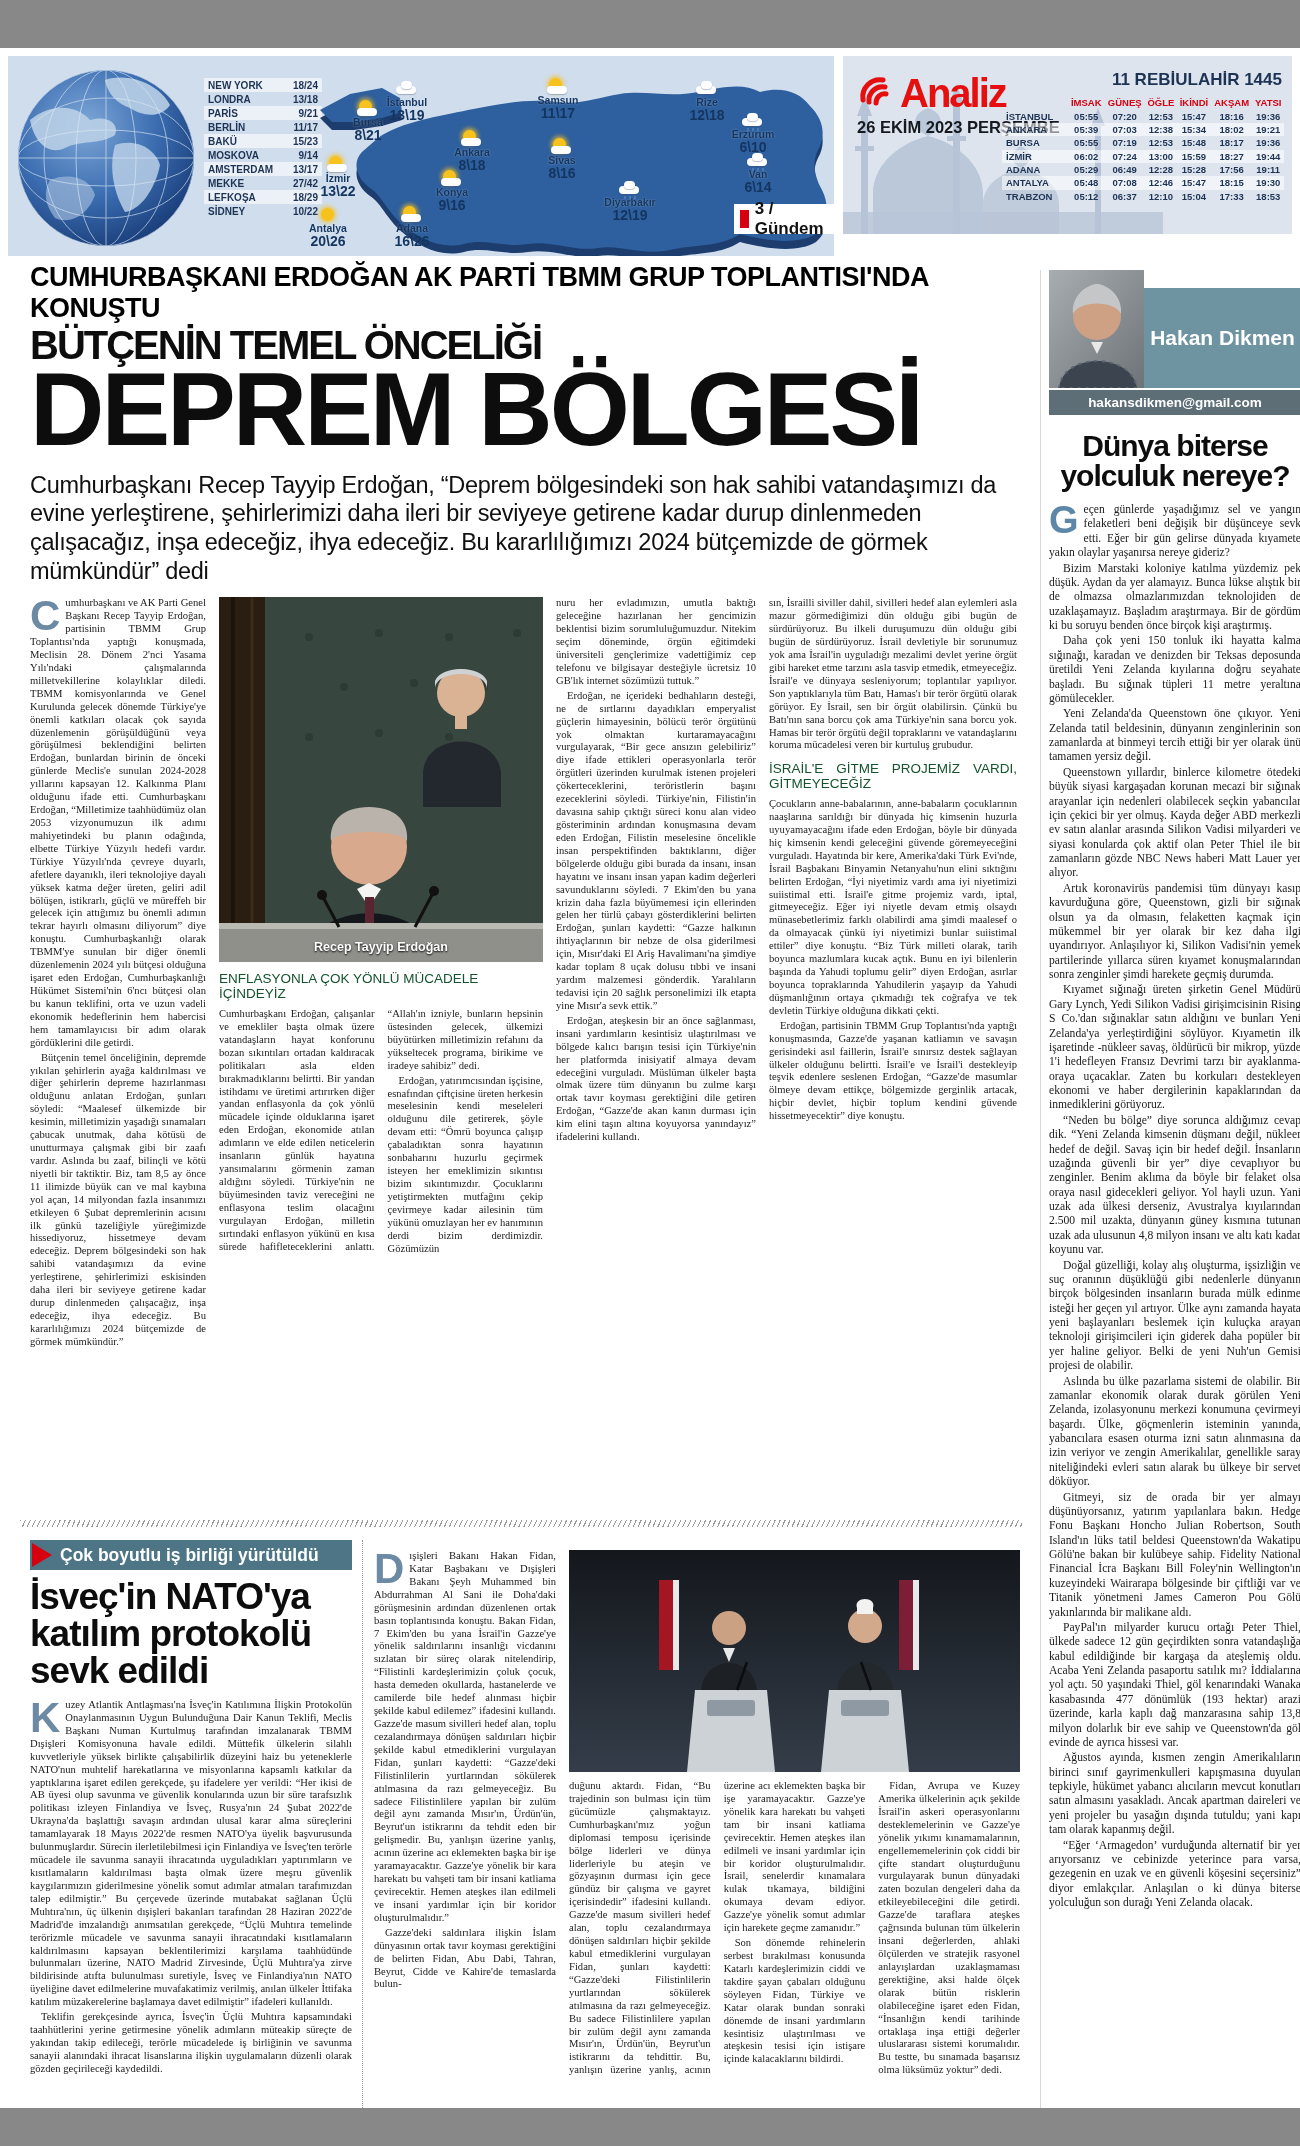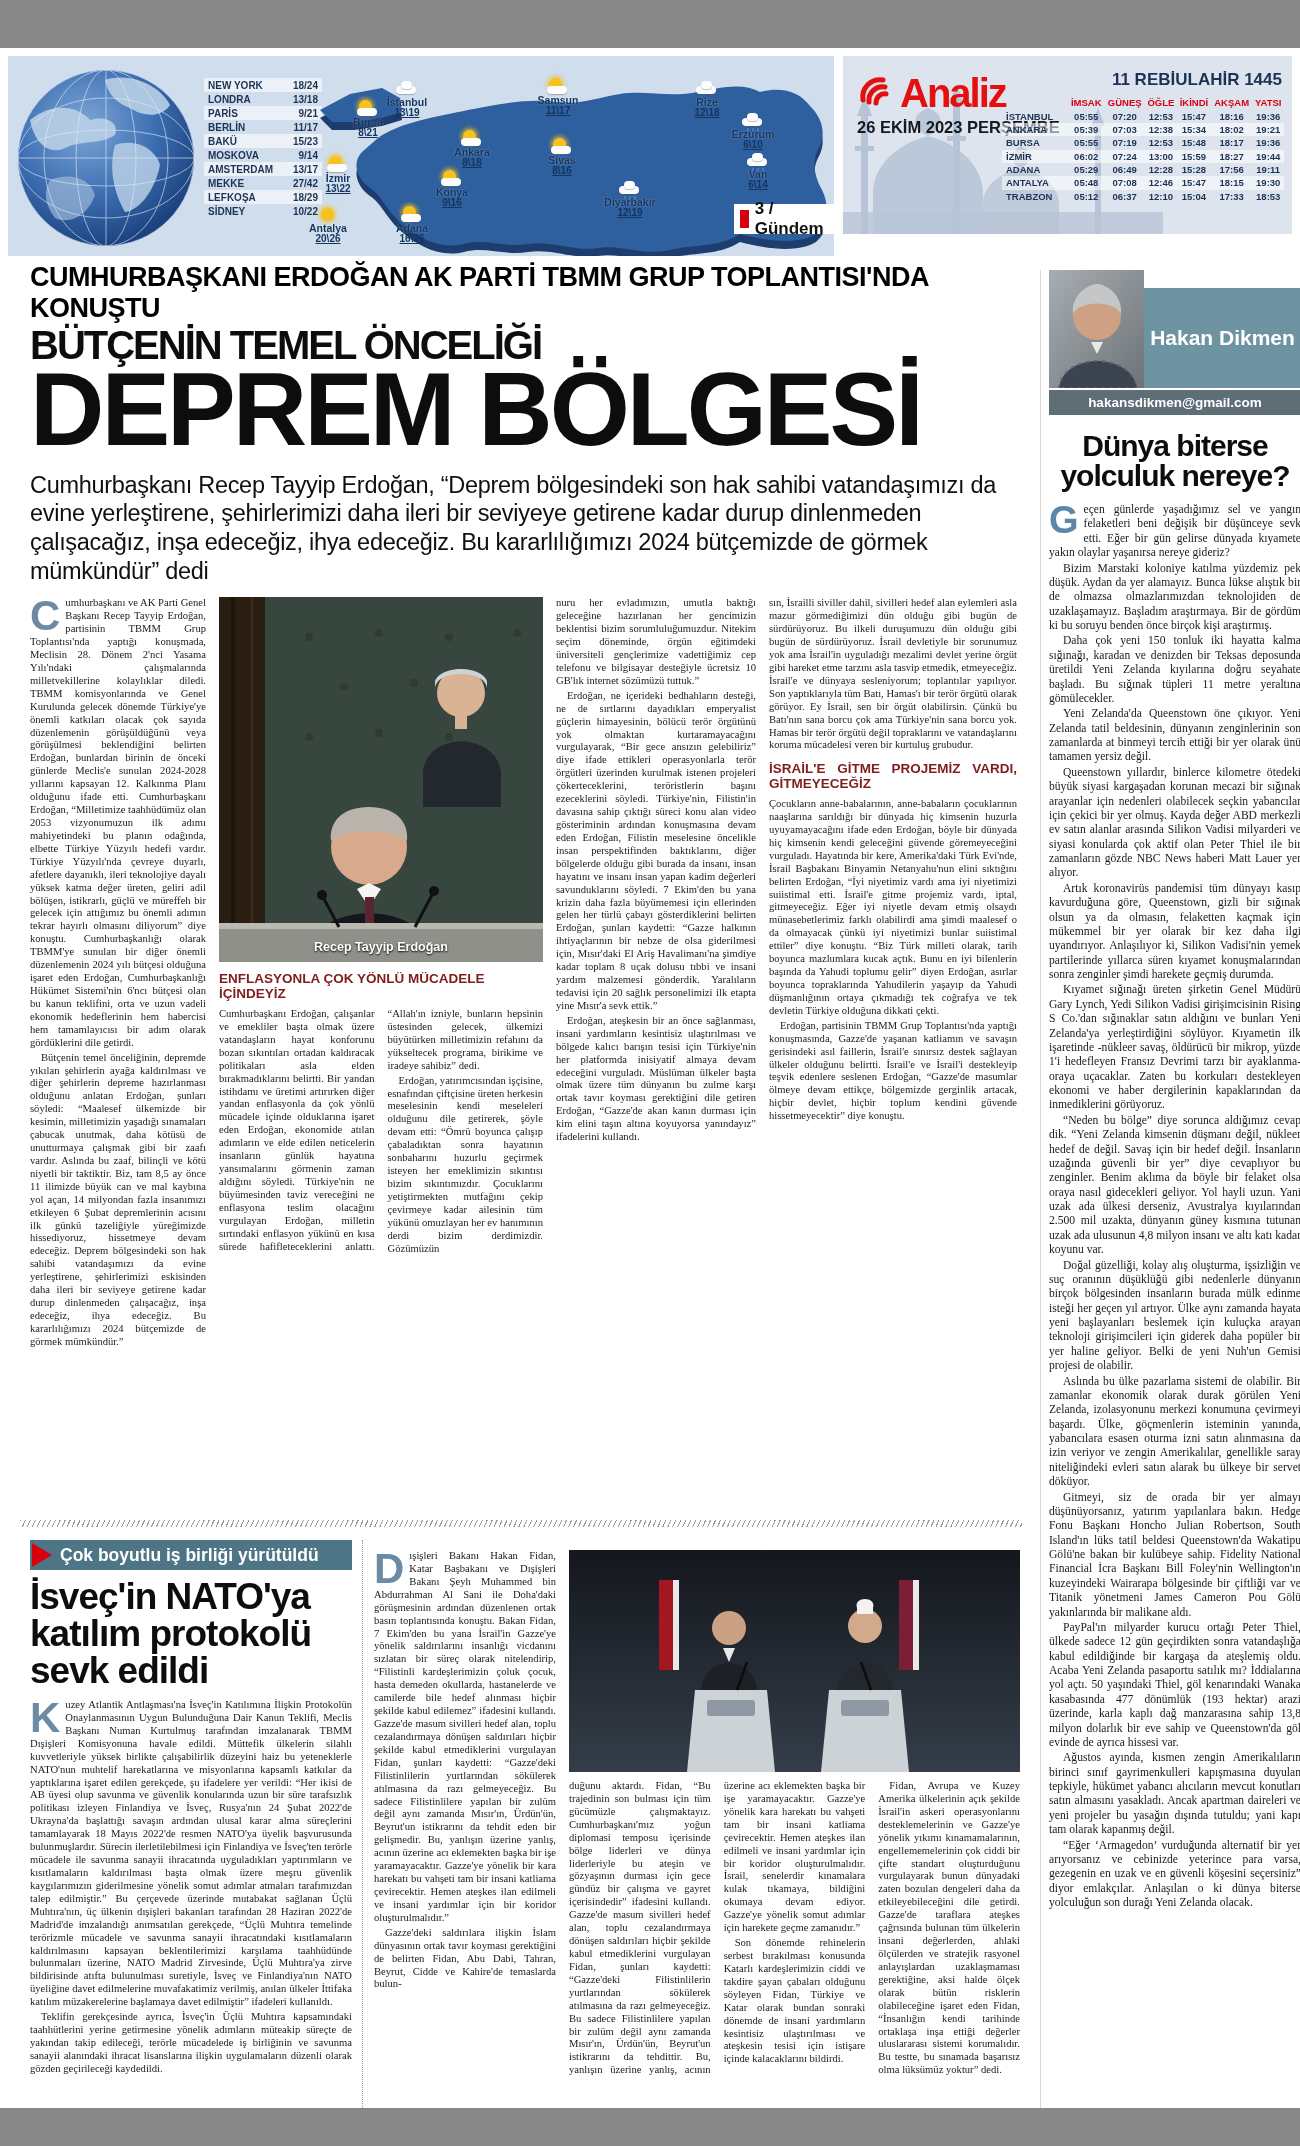--- a/index.html
+++ b/index.html
@@ -9,21 +9,21 @@
   .panel-left{position:absolute;left:8px;top:8px;width:826px;height:200px;background:#cfdded;overflow:hidden;}
   .globe{position:absolute;left:2px;top:4px;width:192px;height:192px;}
   .wlist{position:absolute;left:196px;top:22px;width:118px;font-family:"Liberation Sans",sans-serif;}
   .wrow{display:flex;justify-content:space-between;font-size:10px;font-weight:bold;color:#1d3354;
         padding:1.5px 4px;}
   .wrow:nth-child(odd){background:rgba(255,255,255,.6);}
   .tmap{position:absolute;left:282px;top:2px;width:544px;height:198px;}
   .tmap svg{position:absolute;left:0;top:0;}
   .mcity{position:absolute;width:64px;text-align:center;font-family:"Liberation Sans",sans-serif;z-index:3;}
   .mname{font-size:10.5px;font-weight:bold;color:#14355f;line-height:1.05;text-shadow:0 0 2px rgba(255,255,255,.4);}
-  .mtemp{font-size:10px;font-weight:bold;color:#14355f;line-height:1.05;text-decoration:underline;}
+  .mtemp{font-size:14px;font-weight:bold;color:#14355f;line-height:1.05;}
   .wicon{position:relative;width:26px;height:16px;margin:0 auto 1px auto;}
   .sun{position:absolute;width:13px;height:13px;border-radius:50%;background:#f7c21d;box-shadow:0 0 4px 2px rgba(247,194,29,.75);}
   .cl{position:absolute;background:#fdfdfd;border-radius:8px;box-shadow:0 1px 1px rgba(60,80,110,.35);}
   .drops{position:absolute;bottom:-3px;left:7px;width:14px;height:3px;
          background:repeating-linear-gradient(90deg,#4a78b5 0 2px,transparent 2px 5px);}
   .chip-gundem{position:absolute;left:726px;top:148px;width:104px;height:30px;background:#fff;
         display:flex;align-items:center;gap:6px;padding-left:6px;font-family:"Liberation Sans",sans-serif;}
   .redsq{width:9px;height:18px;background:#d6000e;}
   .gundem-t{font-size:17px;font-weight:bold;color:#111;}
   
@@ -58,21 +58,21 @@
   .bodytxt p + p{text-indent:11px;margin-top:2px;}
   .c1{width:176px;}
   .cphoto{width:324px;}
   .c4{width:200px;}
   .c5{width:248px;}
   .dropcap{float:left;font-family:"Liberation Sans",sans-serif;font-weight:bold;font-size:42px;
       line-height:33px;color:#6d8aa4;padding:2px 5px 0 0;}
   .photo-wrap{position:relative;width:324px;height:365px;}
   .pcap{position:absolute;left:0;right:0;bottom:8px;text-align:center;color:#fff;
       font-family:"Liberation Sans",sans-serif;font-weight:bold;font-size:12.5px;text-shadow:0 1px 2px #000;}
-  .subhead{font-family:"Liberation Sans",sans-serif;font-weight:bold;font-size:13.5px;color:#7f1d1d;
+  .subhead{font-family:"Liberation Sans",sans-serif;font-weight:normal;font-size:13.5px;color:#14532d;
       margin:10px 0 6px 0;line-height:1.1;}
   .twocol{columns:2;column-gap:13px;height:480px;overflow:hidden;}
   
   .wavy{position:absolute;left:20px;top:1472px;width:1002px;height:7px;
       background:repeating-linear-gradient(115deg,#9a9a9a 0 1px,transparent 1px 4.5px);}
   .nato{position:absolute;left:30px;top:1492px;width:322px;}
   .nkicker{display:flex;align-items:center;height:30px;background:#4d7585;color:#fff;
       font-family:"Liberation Sans",sans-serif;font-weight:bold;font-size:17.5px;position:relative;
       padding-left:30px;width:292px;}
   .tri{position:absolute;left:2px;top:3px;width:0;height:0;border-style:solid;

